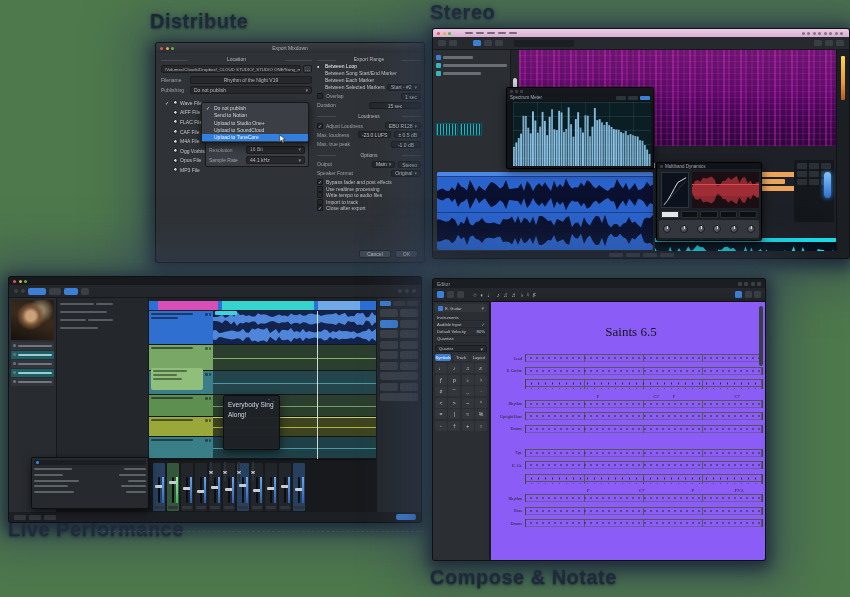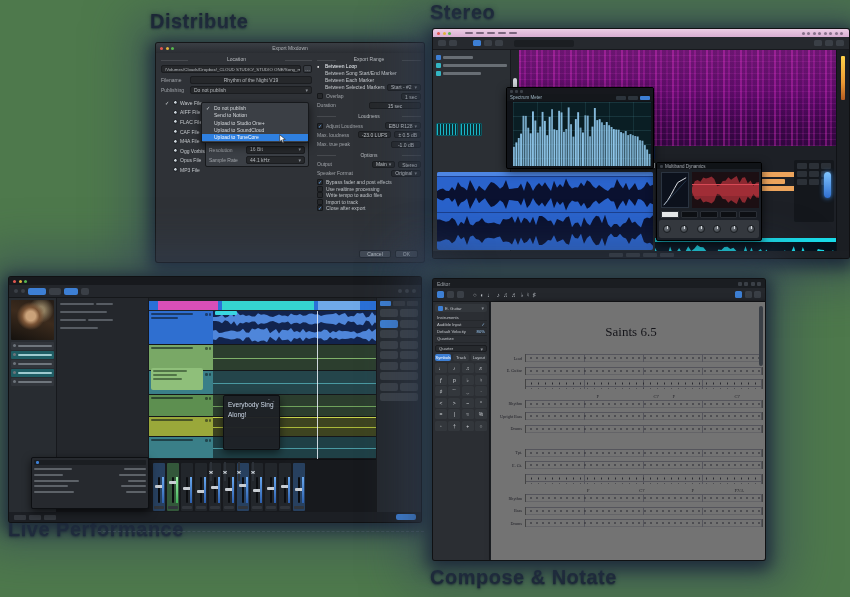--- a/index.html
+++ b/index.html
@@ -246,21 +246,21 @@
   .inst-row .g { width:5px; height:5px; background:#3d7fd4; border-radius:1px; }
   .nrow { height:7.2px; display:flex; align-items:center; justify-content:space-between; padding:0 2px; border-bottom:1px solid #24272b; }
   .nrow .nval { color:#9fd0ff; }
   .quant { height:7.5px; background:#26292d; border:1px solid #1a1c20; border-radius:2px; margin:2px 0; display:flex; align-items:center; justify-content:space-between; padding:0 3px; }
   .ntabs { display:flex; gap:1.5px; margin:2px 0; }
   .ntab { flex:1; text-align:center; height:7px; line-height:7px; background:#33373c; border-radius:2px; font-size:4px; color:#c6cad0; }
   .ntab.selected { background:#3d7fd4; color:#fff; }
   .symgrid { display:grid; grid-template-columns:repeat(4,1fr); gap:1.5px; margin-top:2px; }
   .sym { height:10px; background:#33373c; border-radius:1.5px; text-align:center; line-height:10px; font-size:5px; color:#d2d6da; }
   .score-zone { position:absolute; left:57px; top:23px; right:0; bottom:0; background:#1e2126; }
-  .page { position:absolute; left:1px; top:0; width:280px; bottom:0; background:#737373; box-shadow:2px 0 6px rgba(0,0,0,.5); }
+  .page { position:absolute; left:1px; top:0; width:280px; bottom:0; background:#8b5cf6; box-shadow:2px 0 6px rgba(0,0,0,.5); }
   .n-scrollbar { position:absolute; right:2px; top:4px; width:4px; height:60px; background:#3a3f46; border-radius:2px; }
   .score-title { margin-top:22px; text-align:center; font-family:"Liberation Serif", serif; font-size:13px; color:#15151a; }
   .sys { margin:14px 8px 0 6px; }
   .stave-row { display:flex; align-items:center; margin-bottom:4.5px; }
   .stave-lbl { width:28px; text-align:right; padding-right:3px; font-family:"Liberation Serif", serif; font-size:4.2px; color:#23232a; }
   .staff { flex:1; height:8px; border-left:.5px solid #444; border-right:.5px solid #444; position:relative;
     background-image:
       radial-gradient(circle, #2a2a30 0 .7px, transparent .9px),
       repeating-linear-gradient(90deg, transparent 0 24.6%, #55555c 24.6% 25%),
       repeating-linear-gradient(180deg, #55555c 0 .6px, transparent .6px 1.85px);

